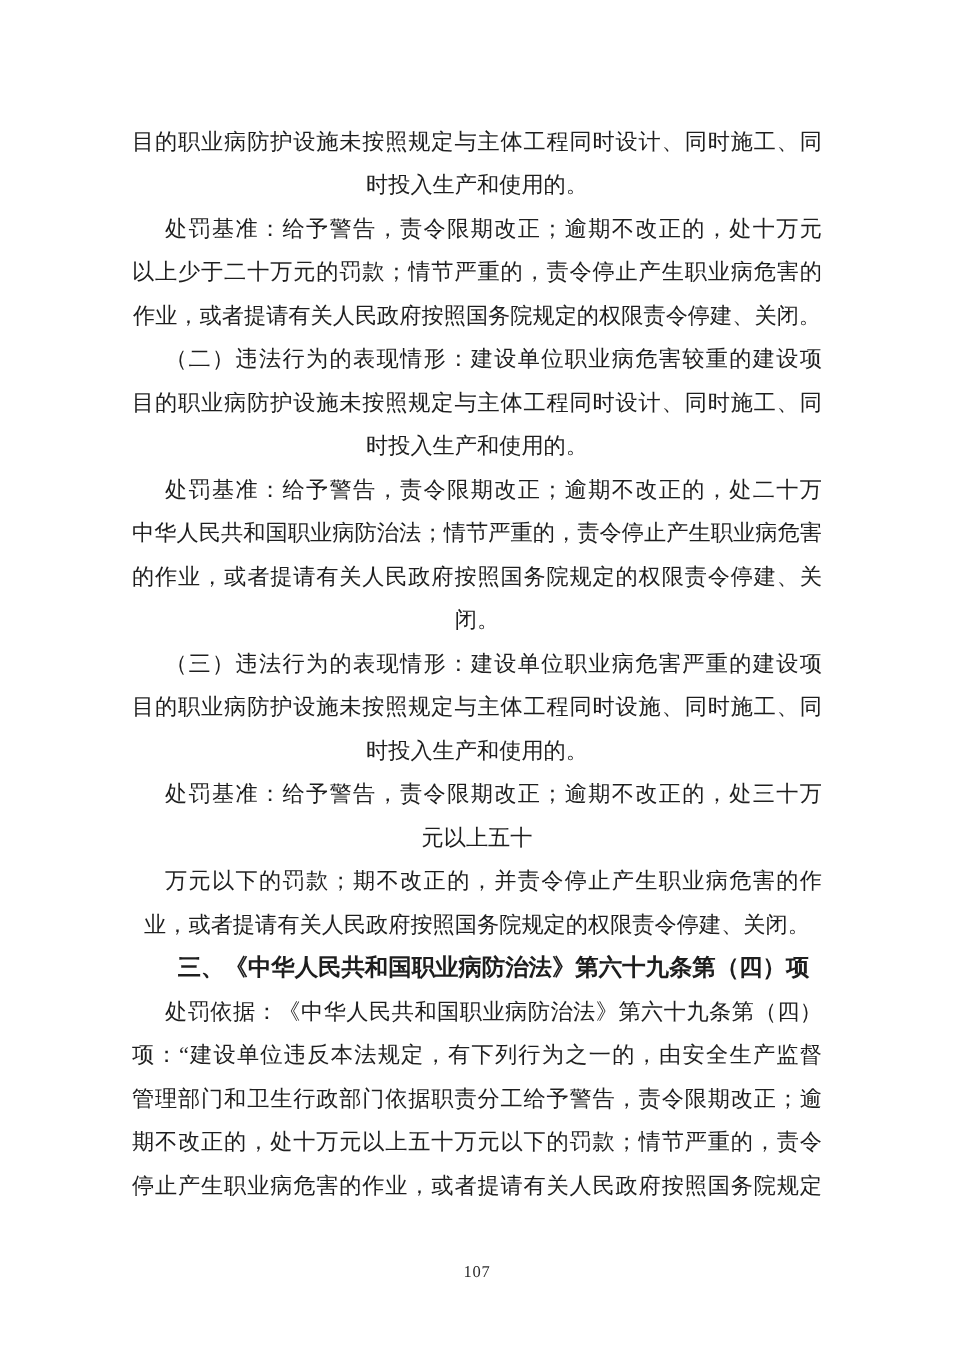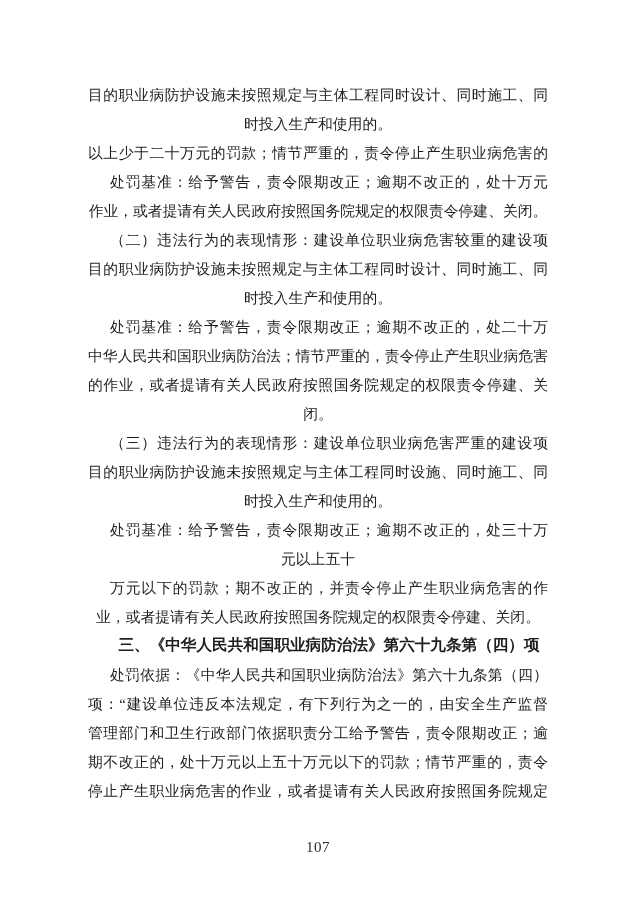--- a/index.html
+++ b/index.html
@@ -48,35 +48,35 @@
     font-family: Liberation Mono, monospace;
   }
   .footer {
     position: absolute;
     left: 0;
     right: 0;
     bottom: 44px;
     text-align: center;
   }
   .pageno {
-    font-size: 15px;
+    font-size: 11px;
     color: #2a2a2a;
     letter-spacing: 0.5px;
     font-family: "Liberation Serif", "DejaVu Serif", serif;
   }
 </style>
 </head>
 <body>
 
 <div class="page" style="--page-bg: #ffffff;">
   <div class="text-block" style="--text-color: #1e1e1e;">
       <div class="line full">目的职业病防护设施未按照规定与主体工程同时设计、同时施工、同</div>
       <div class="line">时投入生产和使用的。</div>
+      <div class="line ind full">处罚基准：给予警告，责令限期改正；逾期不改正的，处十万元</div>
       <div class="line full">以上少于二十万元的罚款；情节严重的，责令停止产生职业病危害的</div>
-      <div class="line ind full">处罚基准：给予警告，责令限期改正；逾期不改正的，处十万元</div>
       <div class="line">作业，或者提请有关人民政府按照国务院规定的权限责令停建、关闭。</div>
       <div class="line ind full">（二）违法行为的表现情形：建设单位职业病危害较重的建设项</div>
       <div class="line full">目的职业病防护设施未按照规定与主体工程同时设计、同时施工、同</div>
       <div class="line">时投入生产和使用的。</div>
       <div class="line ind full">处罚基准：给予警告，责令限期改正；逾期不改正的，处二十万</div>
       <div class="line full">中华人民共和国职业病防治法；情节严重的，责令停止产生职业病危害</div>
       <div class="line full">的作业，或者提请有关人民政府按照国务院规定的权限责令停建、关</div>
       <div class="line">闭。</div>
       <div class="line ind full">（三）违法行为的表现情形：建设单位职业病危害严重的建设项</div>
       <div class="line full">目的职业病防护设施未按照规定与主体工程同时设施、同时施工、同</div>

